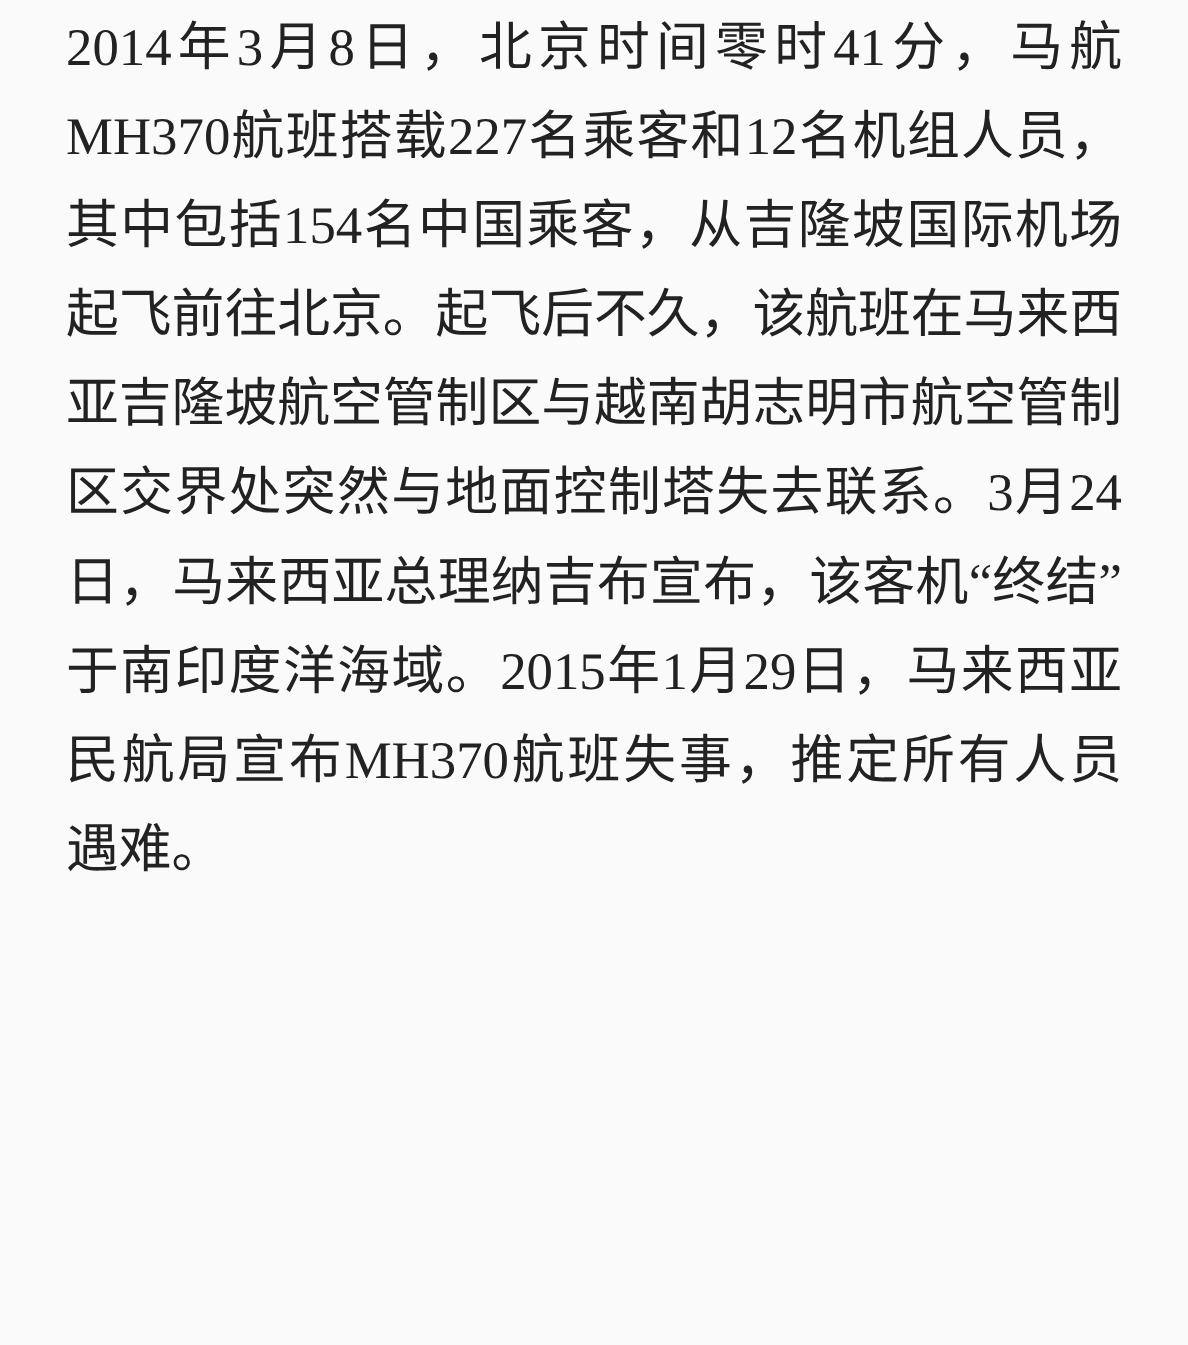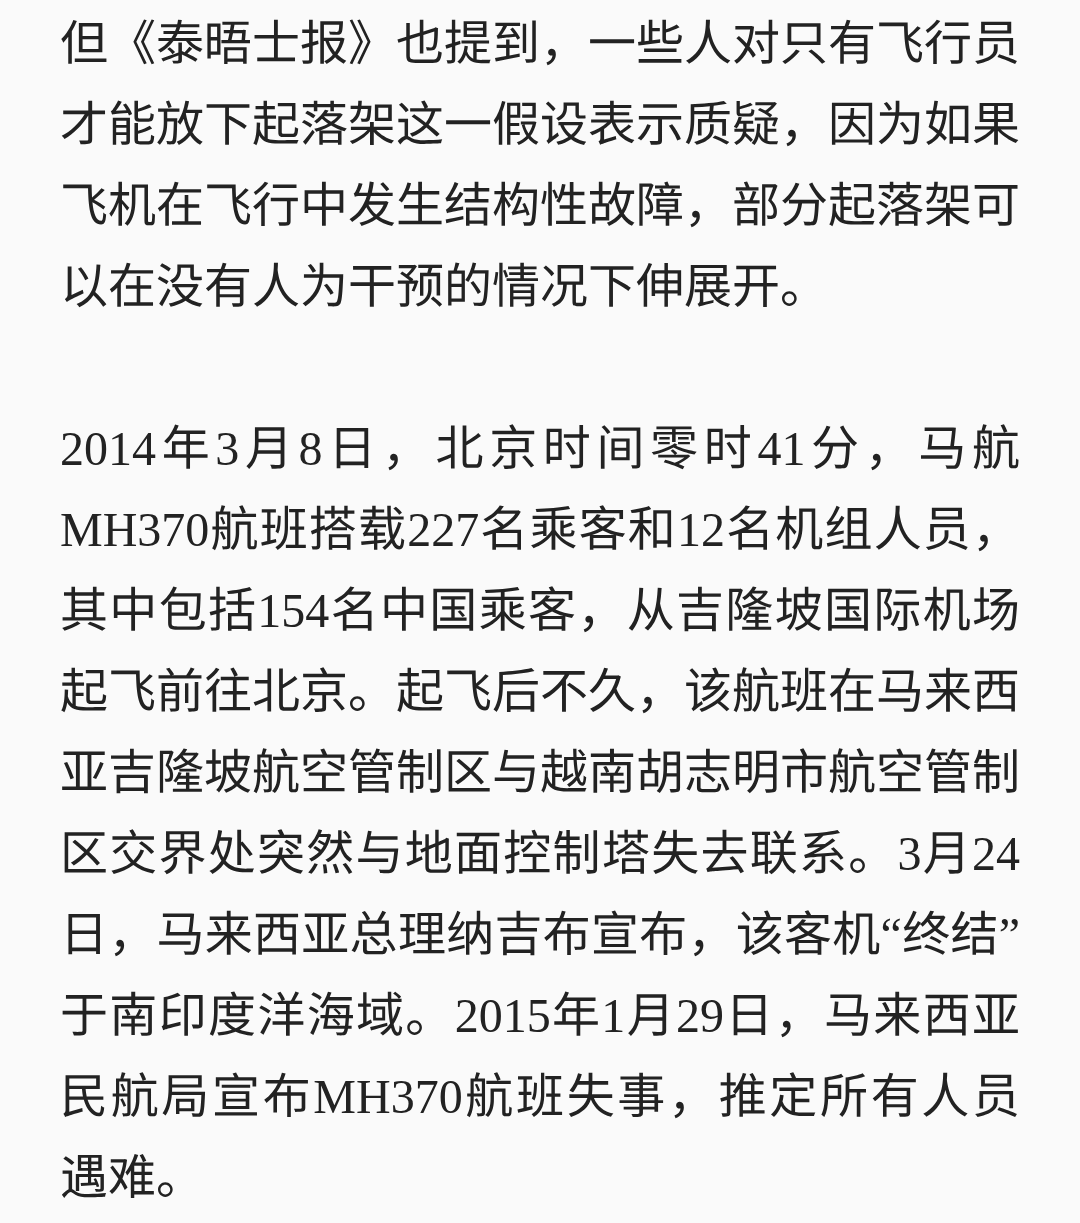--- a/index.html
+++ b/index.html
@@ -33,15 +33,14 @@
   }
   .article p:last-child {
     margin-bottom: 0;
     font-family: Liberation Serif, serif;
   }
 </style>
 </head>
 <body>
 
 <article class="article">
-  <p>但《泰晤士报》也提到，一些人对只有飞行员才能放下起落架这一假设表示质疑，因为如果飞机在飞行中发生结构性故障，部分起落架可以在没有人为干预的情况下伸展开。</p>
   <p>2014年3月8日，北京时间零时41分，马航MH370航班搭载227名乘客和12名机组人员，其中包括154名中国乘客，从吉隆坡国际机场起飞前往北京。起飞后不久，该航班在马来西亚吉隆坡航空管制区与越南胡志明市航空管制区交界处突然与地面控制塔失去联系。3月24日，马来西亚总理纳吉布宣布，该客机“终结”于南印度洋海域。2015年1月29日，马来西亚民航局宣布MH370航班失事，推定所有人员遇难。</p>
 </article>
 
 </body></html>

